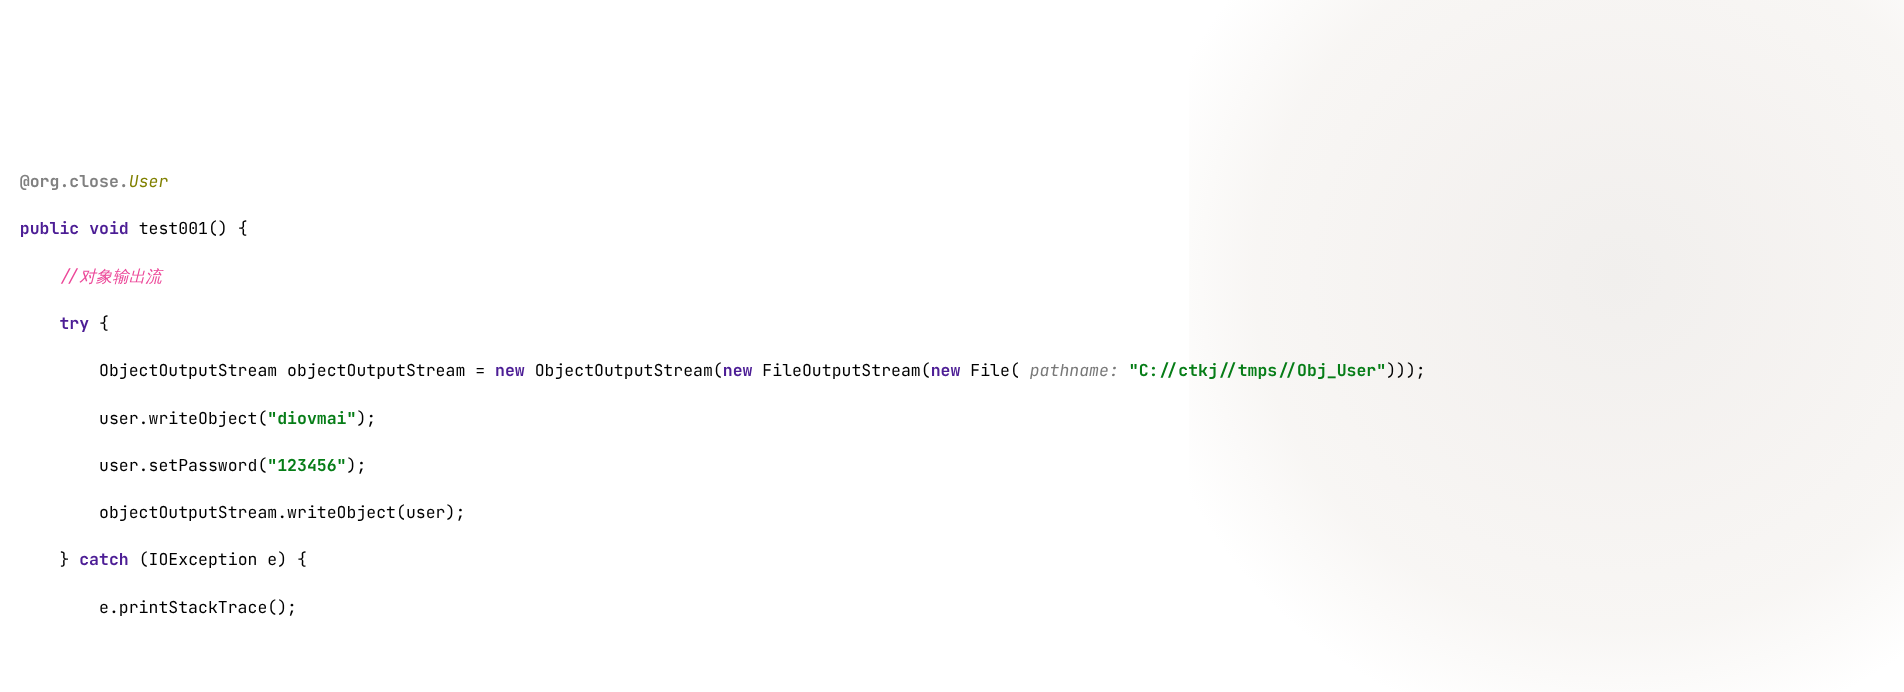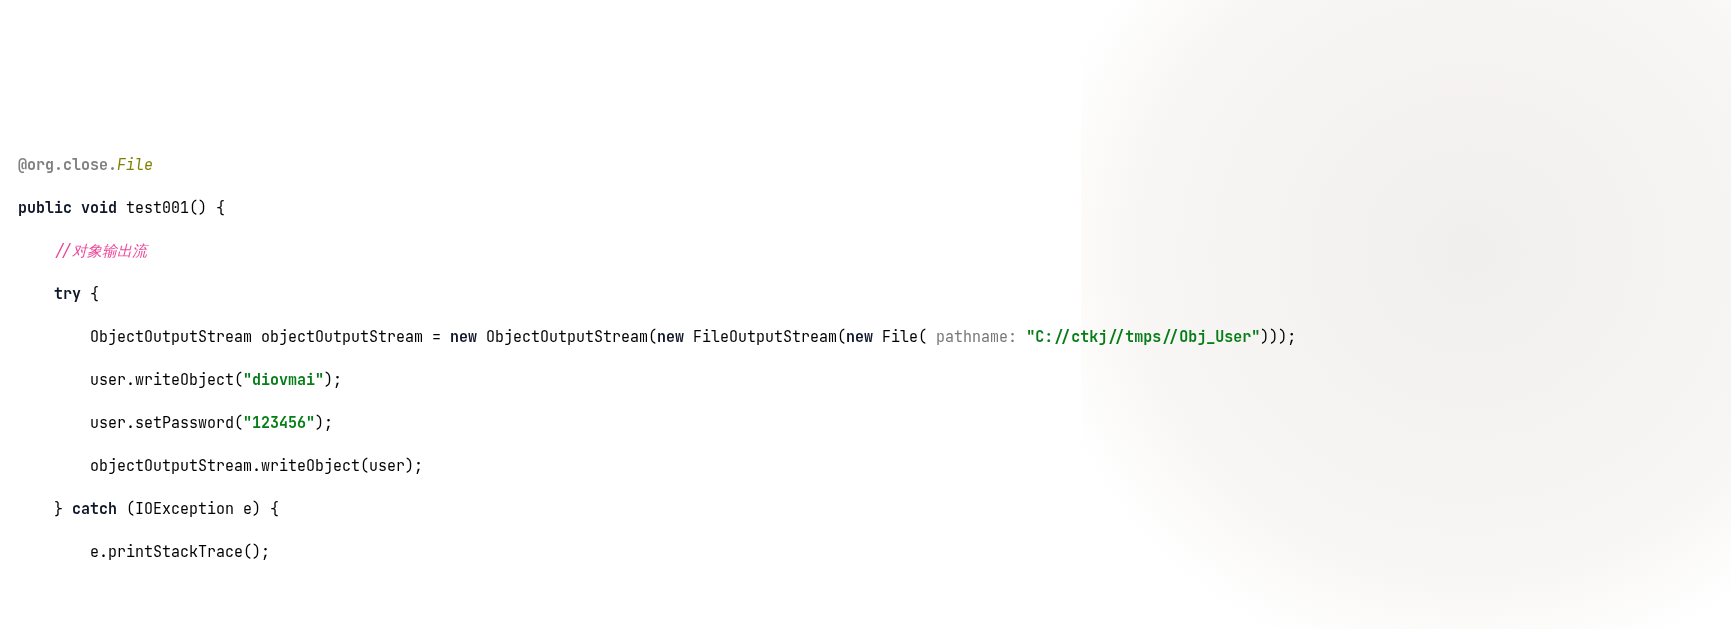--- a/index.html
+++ b/index.html
@@ -39,44 +39,45 @@
     }
     .annotation {
       color: #808080;
       font-weight: bold;
     }
     .annotation-class {
       color: #808000;
       font-style: italic;
     }
     .keyword {
-      color: #0f172a;
+      color: #4c1d95;
       font-weight: bold;
     }
     .comment {
       color: #ec4899;
       font-style: italic;
     }
     .string {
       color: #067d17;
       font-weight: bold;
     }
     .param-hint {
       color: #787878;
+      font-style: italic;
     }
   </style>
 </head>
 <body>
 
 
 
 <div class="bg-image"></div>
 
 <div class="code-container">
-<span class="line"><span class="annotation">@</span><span class="annotation">org.close.</span><span class="annotation-class">File</span></span>
+<span class="line"><span class="annotation">@</span><span class="annotation">org.close.</span><span class="annotation-class">User</span></span>
 <span class="line"><span class="keyword">public</span> <span class="keyword">void</span><span> test001() {</span></span>
 <span class="line"><span class="comment">    //对象输出流</span></span>
 <span class="line"><span class="keyword">    try</span><span> {</span></span>
 <span class="line"><span>        ObjectOutputStream objectOutputStream = </span><span class="keyword">new</span><span> ObjectOutputStream(</span><span class="keyword">new</span><span> FileOutputStream(</span><span class="keyword">new</span><span> File(</span><span class="param-hint"> pathname: </span><span class="string">"C://ctkj//tmps//Obj_User"</span><span>)));</span></span>
 <span class="line"><span>        user.writeObject(</span><span class="string">"diovmai"</span><span>);</span></span>
 <span class="line"><span>        user.setPassword(</span><span class="string">"123456"</span><span>);</span></span>
 <span class="line"><span>        objectOutputStream.writeObject(user);</span></span>
 <span class="line"><span>    } </span><span class="keyword">catch</span><span> (IOException e) {</span></span>
 <span class="line"><span>        e.printStackTrace();</span></span>
 

